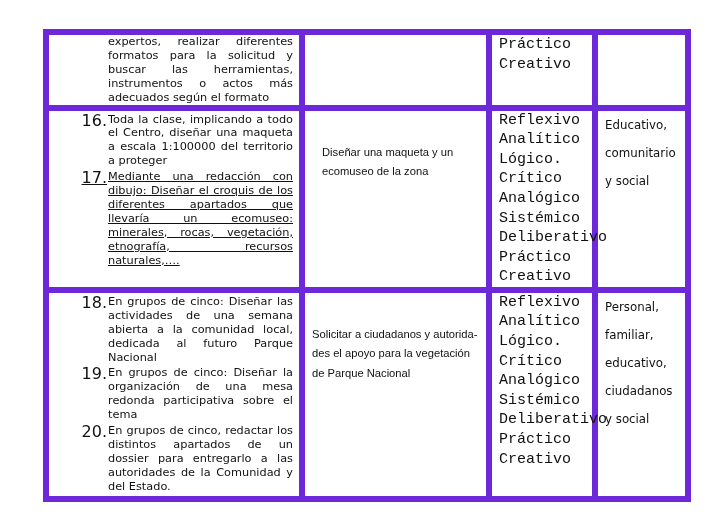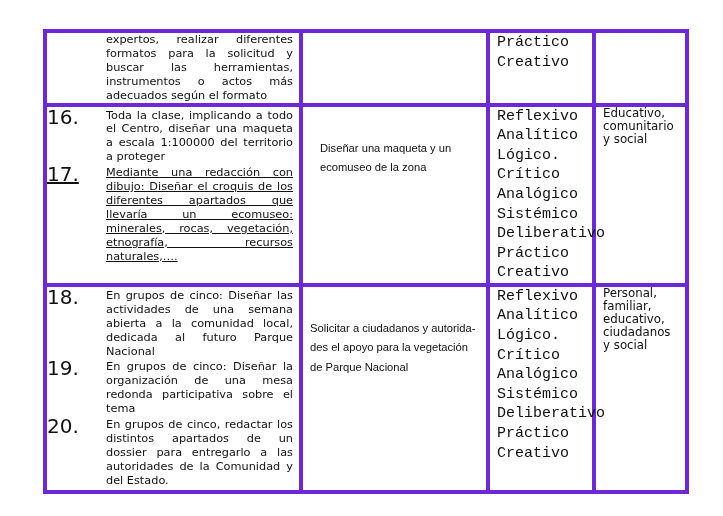--- a/index.html
+++ b/index.html
@@ -4,35 +4,35 @@
 <style>
   html, body { margin: 0; padding: 0; background: #ffffff; }
   body { width: 723px; height: 516px; position: relative; overflow: hidden; }
   .tbl {
     position: absolute; left: 43px; top: 29px;
     width: 642px;
     border-collapse: collapse;
     table-layout: fixed;
   }
   .tbl td {
-    border: 4px solid #6d28d9;
+    border: 6px solid #6d28d9;
     vertical-align: top;
     padding: 0;
   }
   .c1 { width: 256px; }
   .c2 { width: 187px; }
   .c3 { width: 106px; }
   .c4 { width: 93px; }
   .sans { font-family: "DejaVu Sans", sans-serif; font-size: 11.3px; line-height: 13.9px; color: #111; }
   .lib { font-family: "Liberation Sans", sans-serif; font-size: 11.2px; line-height: 19.6px; color: #111; margin-top: 32px; }
   .serif { font-family: Liberation Mono, monospace; font-size: 15px; line-height: 19.6px; color: #111; }
-  .dv { font-family: "DejaVu Sans", sans-serif; font-size: 11.8px; line-height: 13px; color: #111; }
+  .dv { font-family: "DejaVu Sans", sans-serif; font-size: 11.8px; line-height: 28px; color: #111; }
   .just { text-align: justify; text-align-last: left; }
   .item { display: flex; }
-  .num { width: 58px; text-align: left; font-size: 20px; line-height: 16px; flex: none; padding-right: 1px; }
+  .num { width: 58px; text-align: right; font-size: 16px; line-height: 16px; flex: none; padding-right: 1px; }
   .itxt { flex: 1; padding-right: 6px; }
   .cont { padding-left: 59px; padding-right: 6px; }
   .list { list-style: none; margin: 0; padding: 0; }
   .r1 td { height: 66px; }
   .r2 td { height: 169px; }
   .r3 td { height: 203px; }
 </style>
 </head>
 <body>
 

